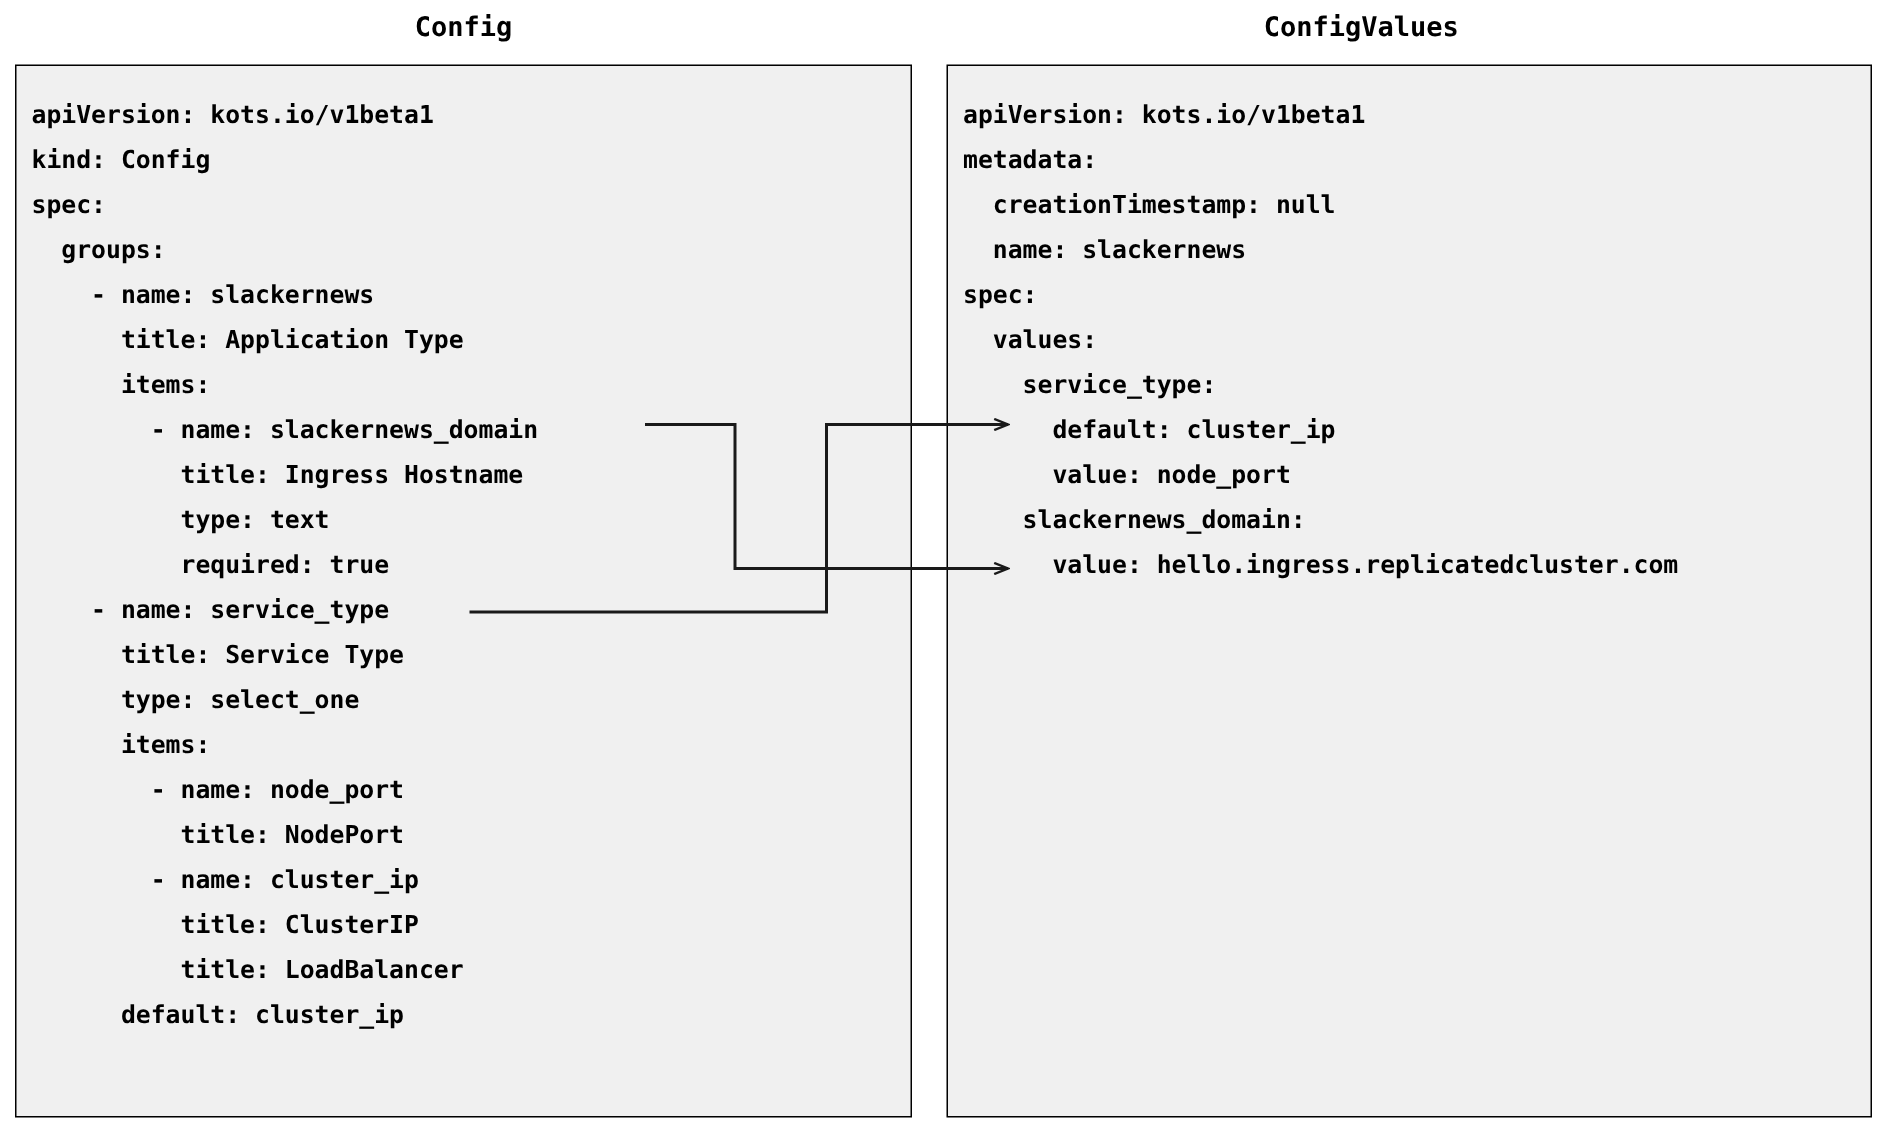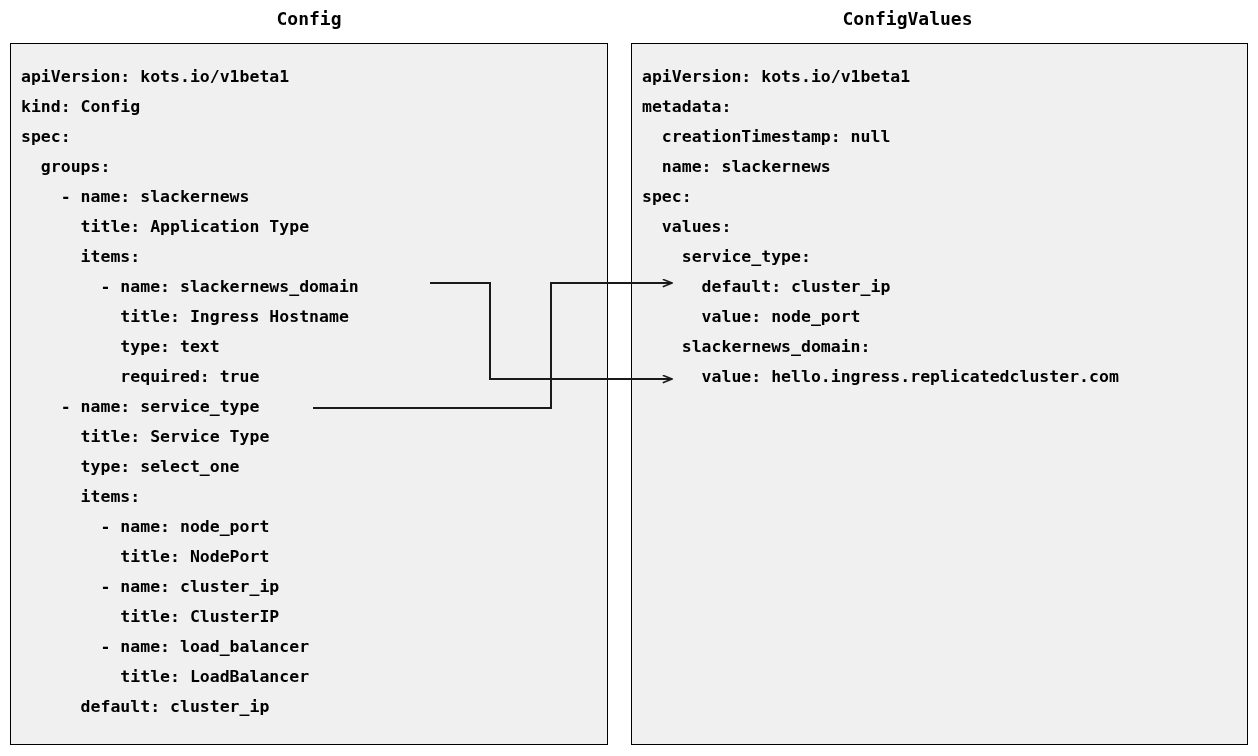--- a/index.html
+++ b/index.html
@@ -90,21 +90,20 @@
         <div class="code-line">          type: text</div>
         <div class="code-line">          required: true</div>
         <div class="code-line">    - name: service_type</div>
         <div class="code-line">      title: Service Type</div>
         <div class="code-line">      type: select_one</div>
         <div class="code-line">      items:</div>
         <div class="code-line">        - name: node_port</div>
         <div class="code-line">          title: NodePort</div>
         <div class="code-line">        - name: cluster_ip</div>
         <div class="code-line">          title: ClusterIP</div>
-        <div class="code-line">        - name: load_balancer</div>
         <div class="code-line">          title: LoadBalancer</div>
         <div class="code-line">      default: cluster_ip</div>
       </div>
   </div>
 
   <div class="panel-title" id="title-values">ConfigValues</div>
 
   <div class="panel" id="panel-values">
     <div class="code-block" id="code-right">
         <div class="code-line">apiVersion: kots.io/v1beta1</div>

